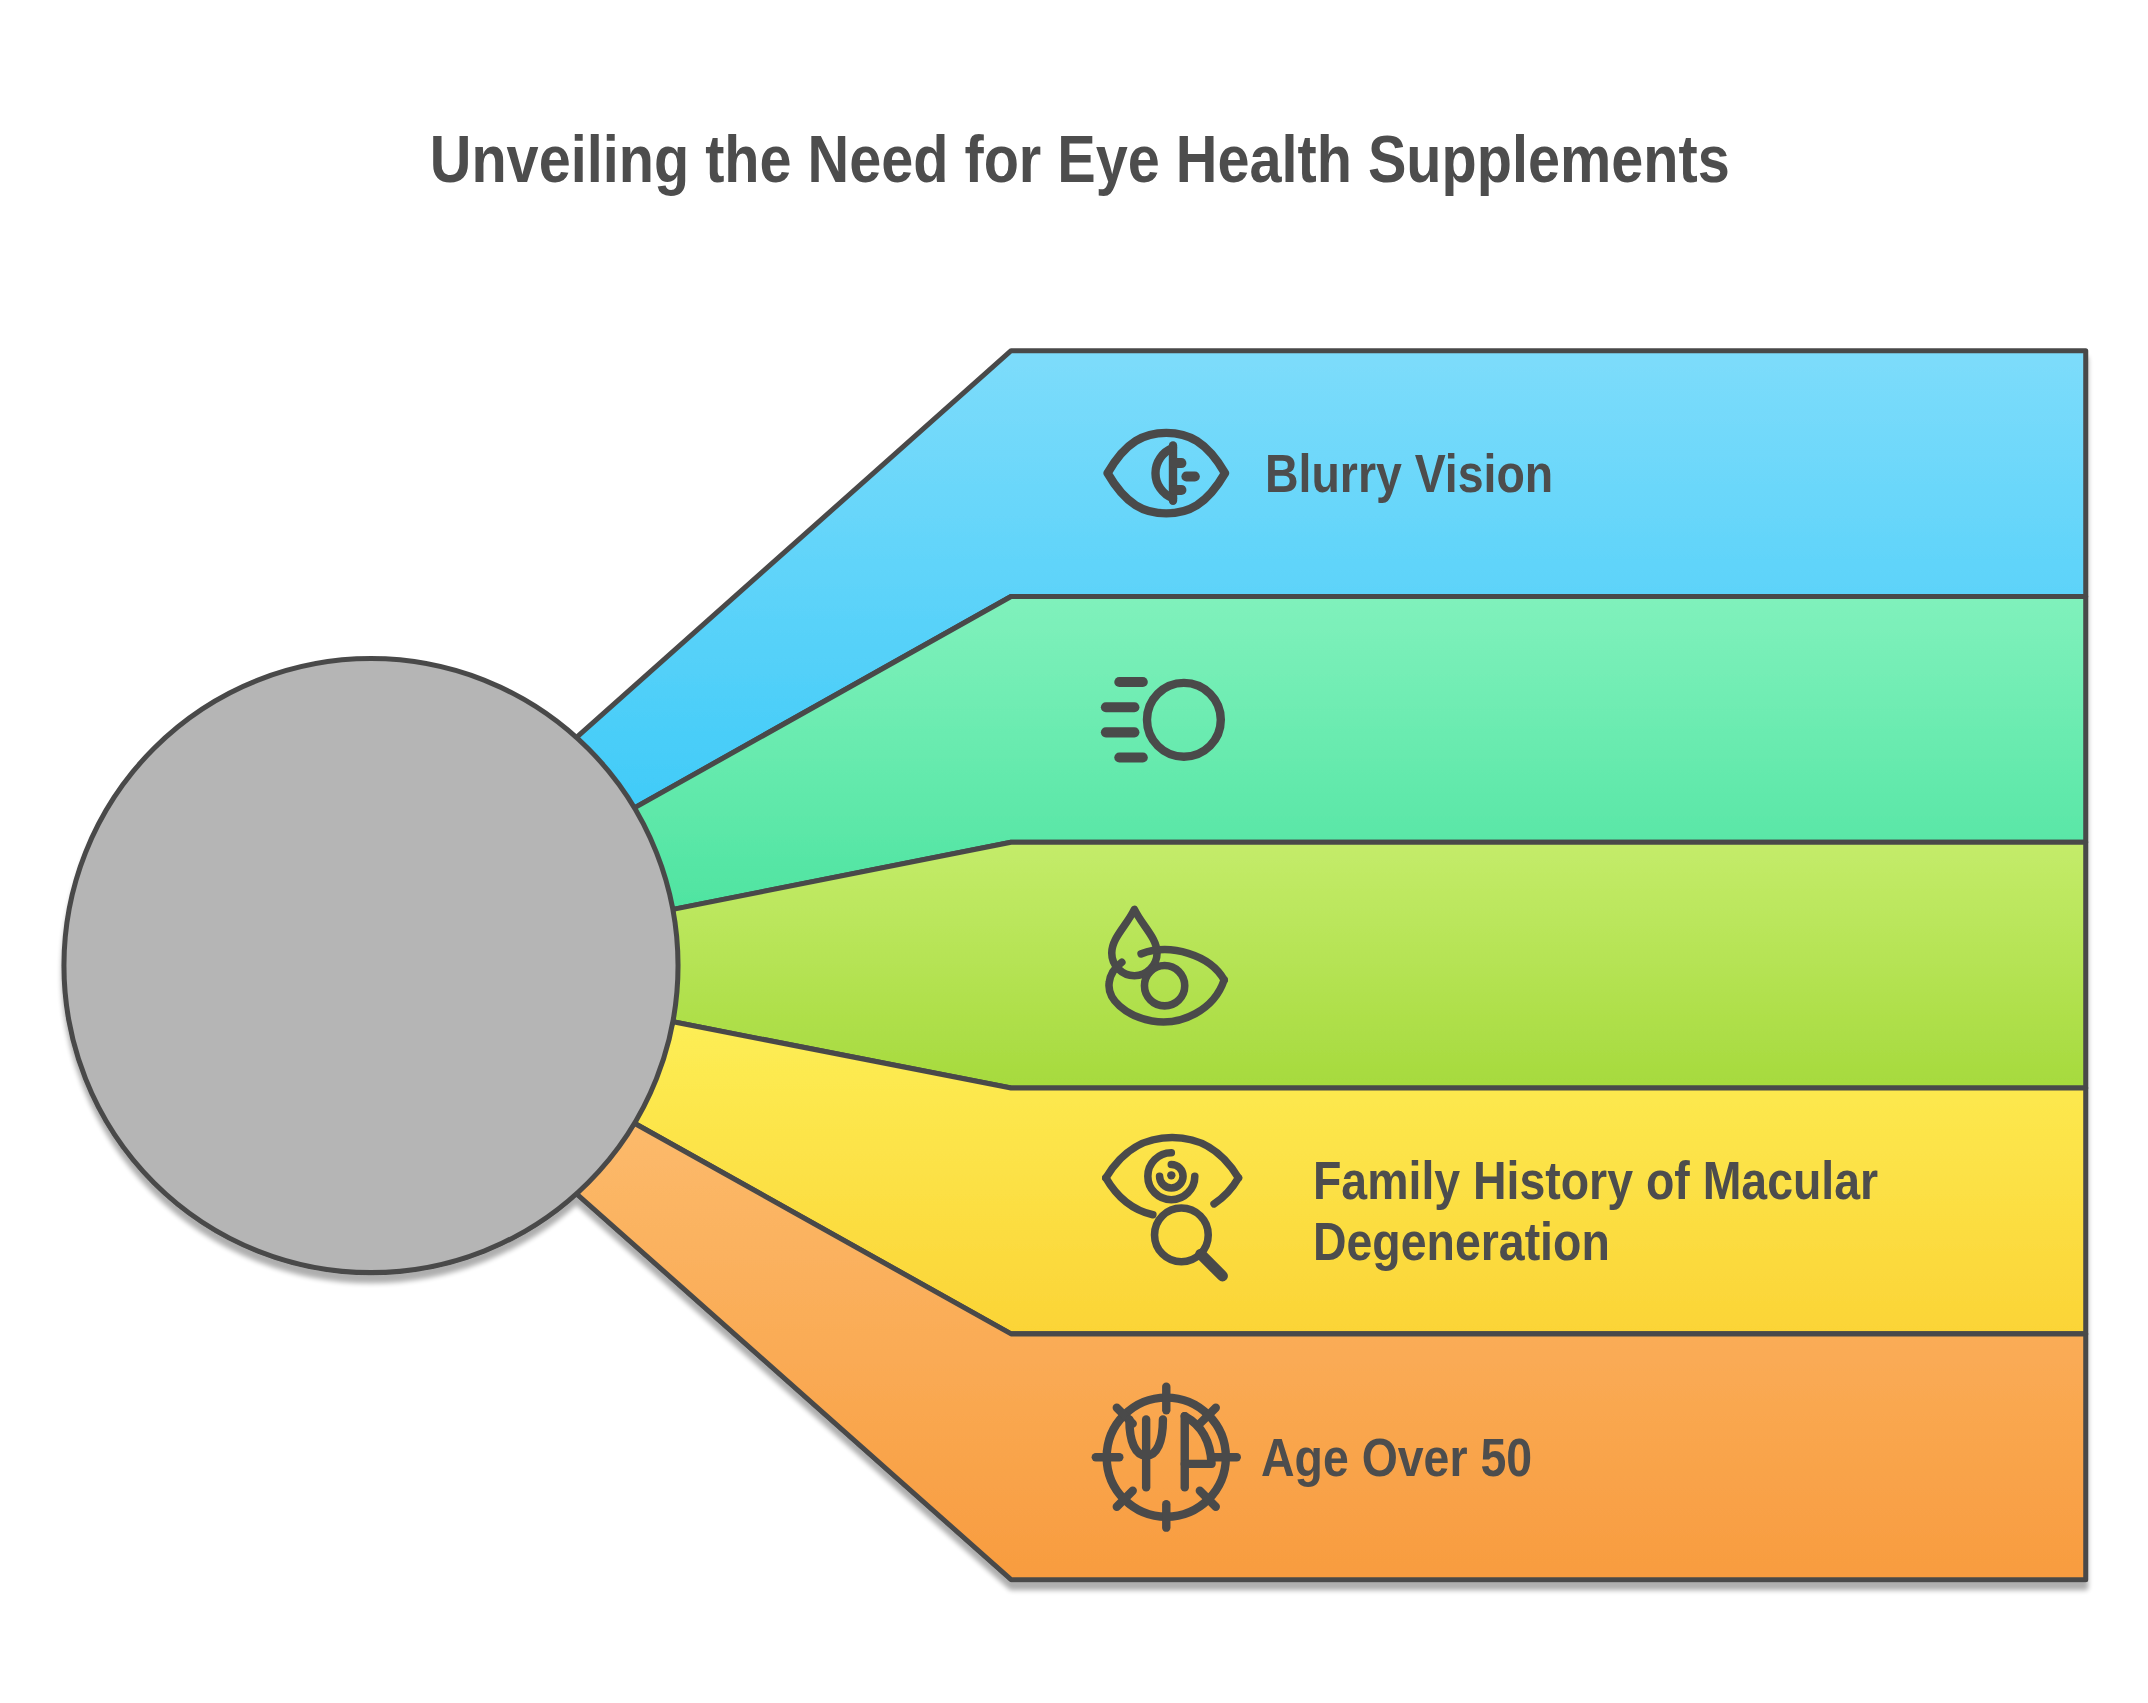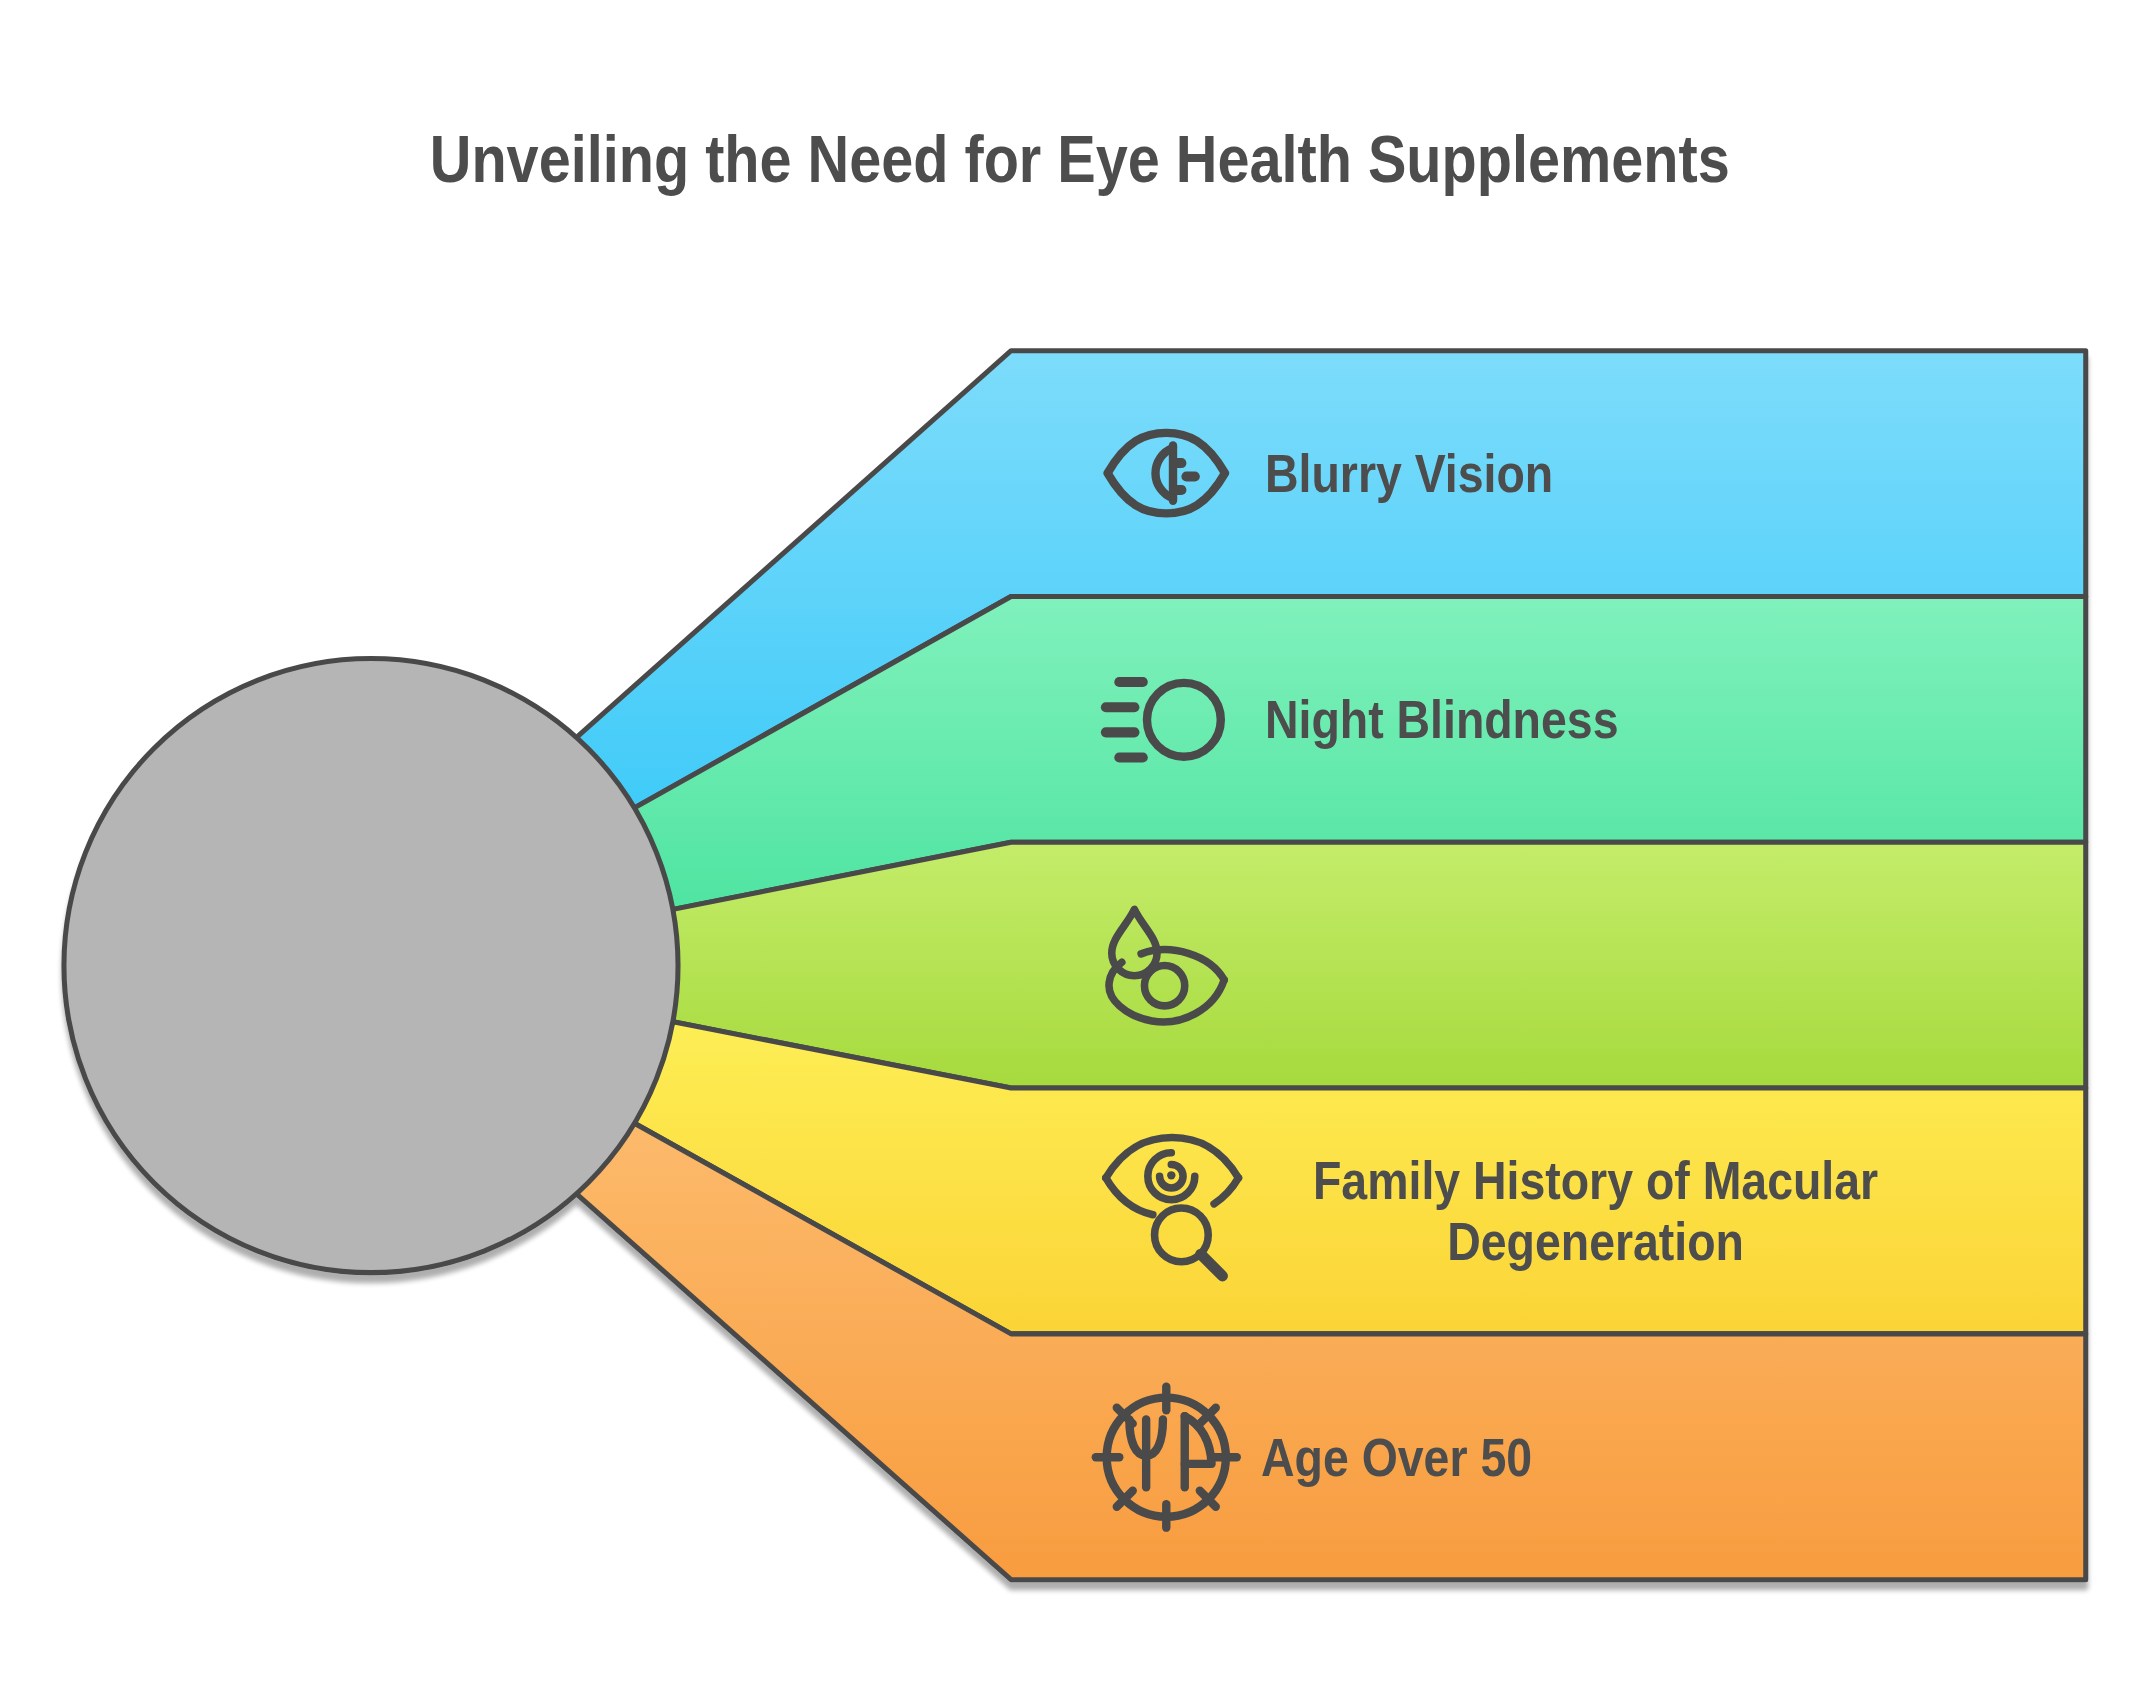--- a/index.html
+++ b/index.html
@@ -13,21 +13,21 @@
   .ic-thin{stroke-width:9;}
   .ic-fill{fill:var(--stroke,#4a4a4a);stroke:none;}
 
   .txt{position:absolute;color:var(--text,#4d4d4d);font-weight:bold;}
   .condense{display:inline-block;transform:scaleX(0.86);transform-origin:left center;white-space:pre-line;}
   #title{left:0;right:0;top:124px;text-align:center;font-size:67px;line-height:1.05;margin-left:12px;}
   #title .condense{transform-origin:center center;white-space:nowrap;}
   #hub-label{left:119px;top:899px;width:503px;height:134px;display:flex;align-items:center;justify-content:center;
              font-size:49px;line-height:1.3;text-align:center;}
   #hub-label .condense{transform-origin:center center;}
-  .band-label{display:flex;align-items:center;font-size:54px;line-height:1.12;text-align:center;}
+  .band-label{display:flex;align-items:center;font-size:54px;line-height:1.12;}
   #label-0{left:1265px;top:431px;height:84px;}
   #label-1{left:1265px;top:677px;height:84px;}
   #label-2{left:1265px;top:923px;height:84px;}
   #label-3{left:1265px;top:1135px;height:151px;margin-left:48px;}
   #label-4{left:1261px;top:1415px;height:84px;}
 </style>
 </head>
 <body>
 
 <div id="page">
@@ -131,23 +131,20 @@
   </svg>
 
   <div id="title" class="txt">
     <span class="condense">Unveiling the Need for Eye Health Supplements</span>
   </div>
 
 
   <div id="label-0" class="txt band-label">
     <span class="condense">Blurry Vision</span>
   </div>
-  <div id="label-1" class="txt band-label">
-    <span class="condense">Night Blindness</span>
-  </div>
   <div id="label-3" class="txt band-label">
     <span class="condense">Family History of Macular
 Degeneration</span>
   </div>
   <div id="label-4" class="txt band-label">
     <span class="condense">Age Over 50</span>
   </div>
 
 </div>
 

